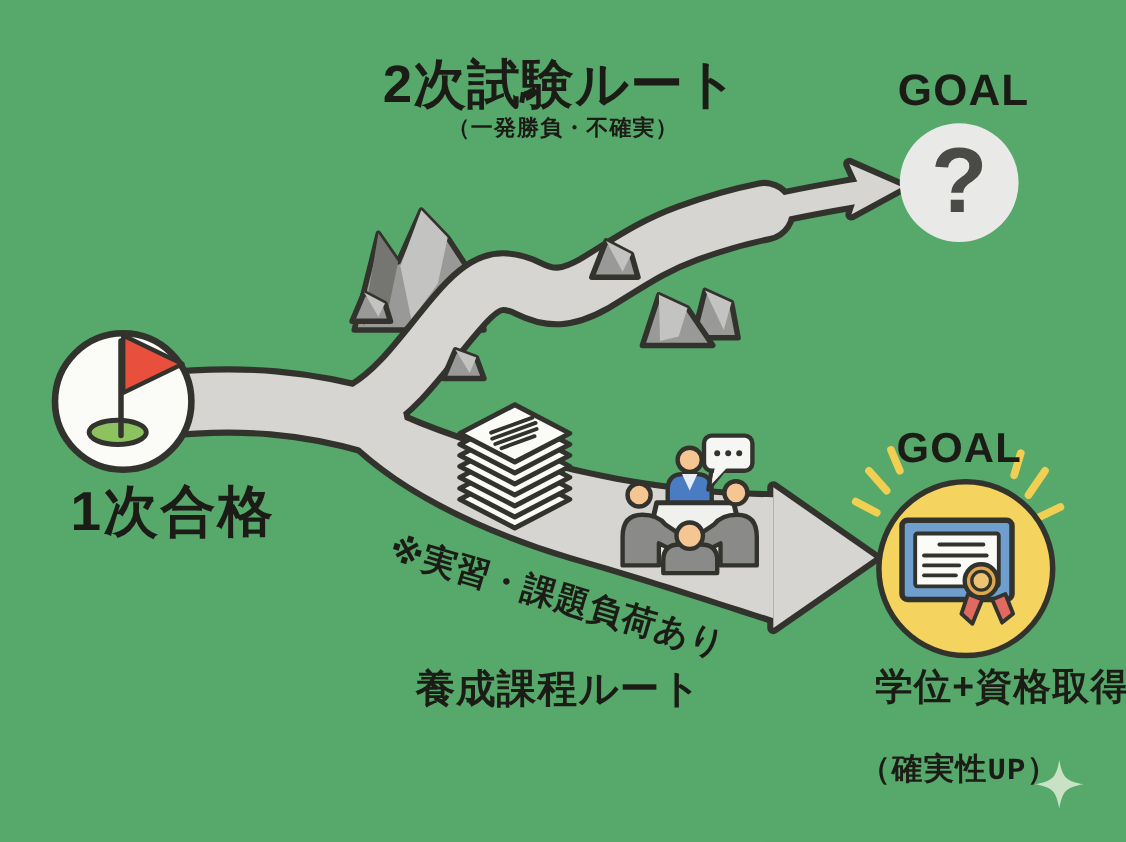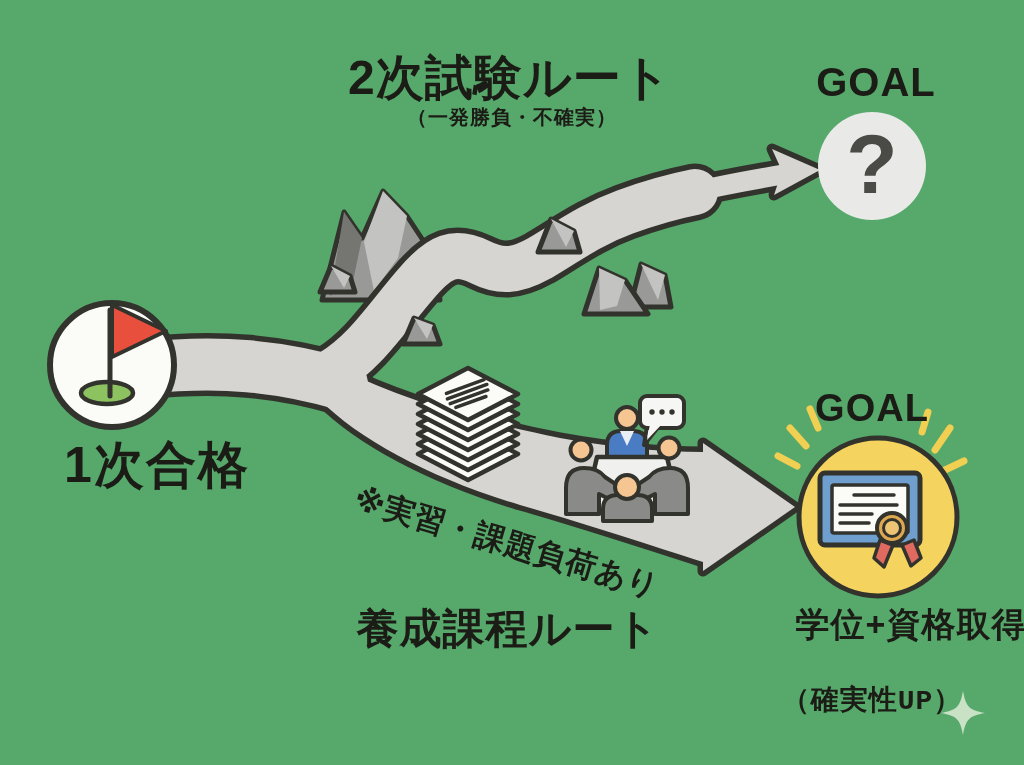--- a/index.html
+++ b/index.html
@@ -163,18 +163,18 @@
   <div class="txt" style="left:510px;top:52px;font-size:48px;">2次試験ルート</div>
   <div class="txt sub" style="left:512px;top:106px;font-size:20px;text-align:center;">（一発勝負・不確実）</div>
 
   <div class="txt" style="left:876px;top:60px;font-size:40px;">GOAL</div>
   <div class="txt" style="left:872px;top:118px;font-size:84px;color:var(--c-question_mark);letter-spacing:0;">?</div>
 
   <div class="txt" style="left:131px;top:438px;font-size:50px;letter-spacing:2px;margin-left:26px;">1次合格</div>
 
   <div class="txt" style="left:360px;top:482px;font-size:31px;transform:rotate(16.5deg);transform-origin:left top;letter-spacing:0.5px;">※実習・課題負荷あり</div>
 
-  <div class="txt" style="left:508px;top:606px;font-size:42px;">養成課程ルート</div>
+  <div class="txt" style="left:508px;top:606px;font-size:36px;">養成課程ルート</div>
 
   <div class="txt" style="left:872px;top:388px;font-size:38px;">GOAL</div>
   <div class="txt" style="left:874px;top:606px;font-size:34px;margin-left:37px;">学位+資格取得</div>
   <div class="txt sub" style="left:872px;top:687px;font-size:28px;font-family:Liberation Mono, monospace;">（確実性UP）</div>
 </div>
 
 </body></html>

